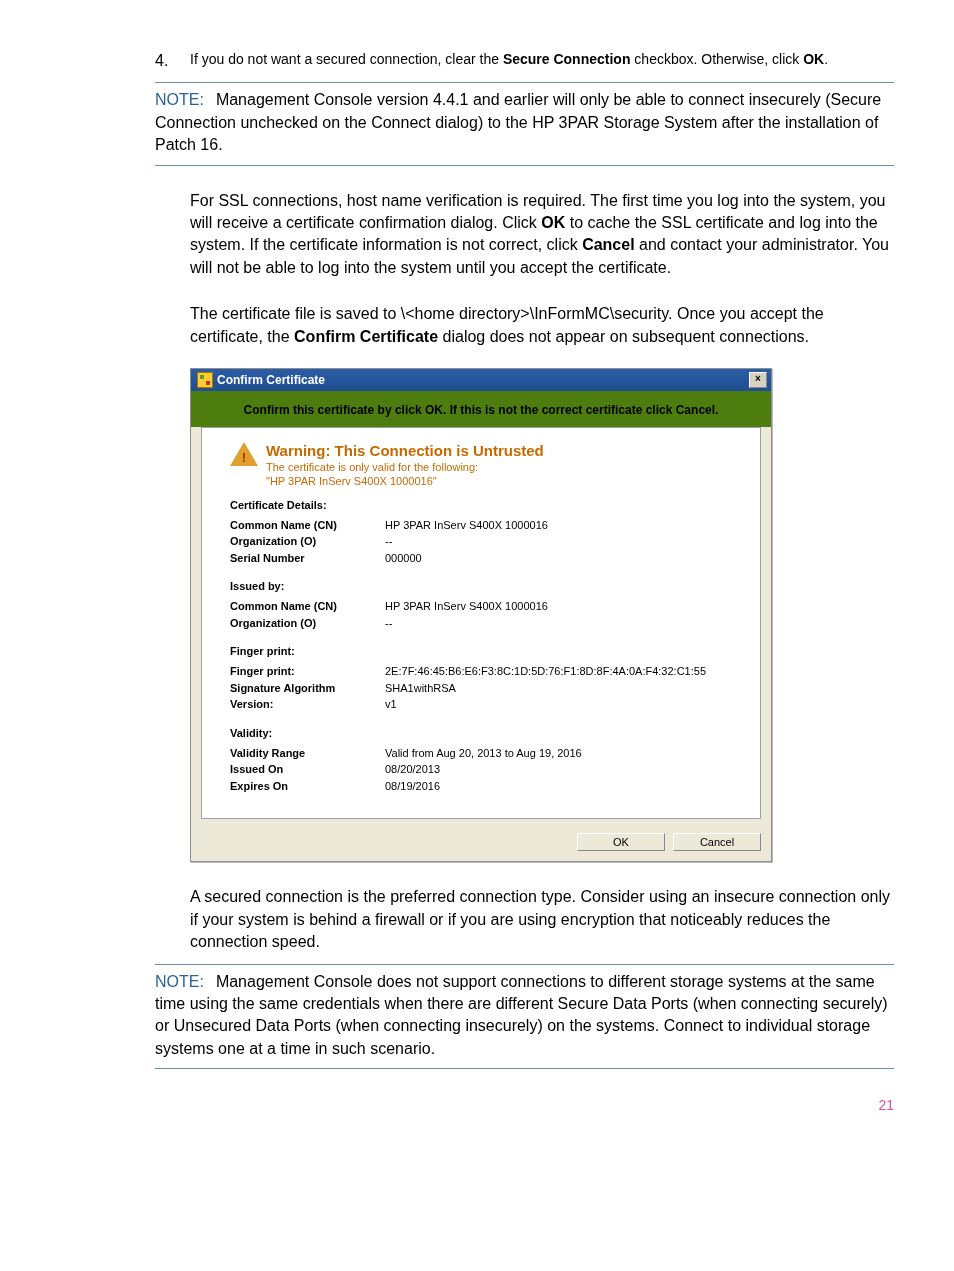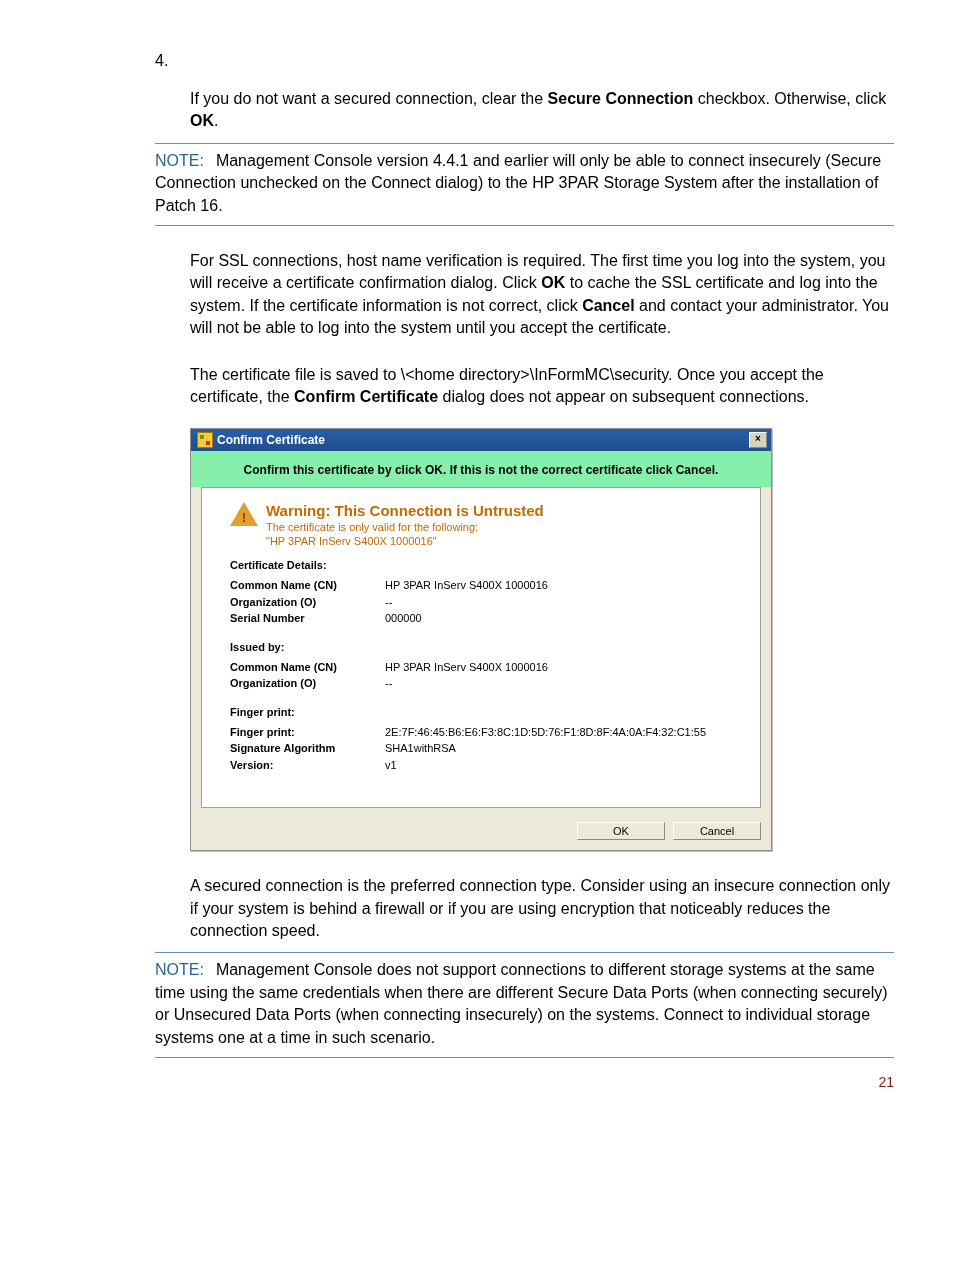--- a/index.html
+++ b/index.html
@@ -20,23 +20,22 @@
     padding-left: 95px;
   }
   .ordered-num {
     width: 35px;
     flex: 0 0 35px;
     font-size: 16px;
     line-height: 1.4;
   }
   .ordered-body {
     flex: 1;
-    font-size: 16px;
-    line-height: 1.4;
-    margin-top: 38px;
+    font-size: 14px;
+    line-height: 1.4;
   }
   .note-box {
     border-top: 1px solid #6b8fb1;
     border-bottom: 1px solid #6b8fb1;
     padding: 6px 0 8px 0;
     margin: 10px 0 10px 95px;
     font-size: 16px;
     line-height: 1.4;
   }
   .note-box.wide {
@@ -83,21 +82,21 @@
     text-align: center;
     color: #000;
     font-weight: bold;
     font-family: Arial, sans-serif;
   }
   .dlg-instruction {
     font-weight: bold;
     text-align: center;
     padding: 12px 10px 10px 10px;
     font-size: 12px;
-    background: #86efac;
+    background: #4d7c0f;
   }
   .dlg-panel {
     margin: 0 10px 8px 10px;
     background: #ffffff;
     border: 1px solid #a0a0a0;
     padding: 14px 18px 20px 28px;
   }
   .warn-row { display:flex; gap:8px; margin-bottom:12px; align-items:flex-start; }
   .warn-icon {
     width: 28px; height: 26px;
@@ -135,22 +134,22 @@
     border: 1px solid #888;
     border-top-color:#fff; border-left-color:#fff;
     font-family: Tahoma, sans-serif;
     font-size: 11px;
     text-align:center;
   }
   .page-num {
     text-align: right;
     font-size: 14px;
     padding-right: 0;
-    margin-top: 16px;
-    color: #7f1d1d;
+    margin-top: 28px;
+    color: #ec4899;
   }
   .app-icon {
     width:14px; height:14px; background:#ffcc33; border:1px solid #aa7700;
     display:inline-block;
     position:relative;
   }
   .app-icon:before {
     content:""; position:absolute; left:2px; top:2px; width:4px; height:4px; background:#5a9e3a;
   }
   .app-icon:after {
@@ -241,20 +240,35 @@
         <div class="kv-row">
             <div class="kv-l">Signature Algorithm</div>
             <div class="kv-v">SHA1withRSA</div>
           </div>
         <div class="kv-row">
             <div class="kv-l">Version:</div>
             <div class="kv-v">v1</div>
           </div>
       </div>
 
+      <div class="kv-group" style="margin-bottom:4px;">
+        <div class="section-h">Validity:</div>
+        <div class="kv-row">
+            <div class="kv-l">Validity Range</div>
+            <div class="kv-v">Valid from Aug 20, 2013  to  Aug 19, 2016</div>
+          </div>
+        <div class="kv-row">
+            <div class="kv-l">Issued On</div>
+            <div class="kv-v">08/20/2013</div>
+          </div>
+        <div class="kv-row">
+            <div class="kv-l">Expires On</div>
+            <div class="kv-v">08/19/2016</div>
+          </div>
+      </div>
     </div>
     <div class="dlg-buttons">
       <div class="win-btn">OK</div>
       <div class="win-btn">Cancel</div>
     </div>
   </div>
 
   <div class="para">A secured connection is the preferred connection type. Consider using an insecure connection only if your system is behind a firewall or if you are using encryption that noticeably reduces the connection speed.</div>
 
   <div class="note-box wide">

